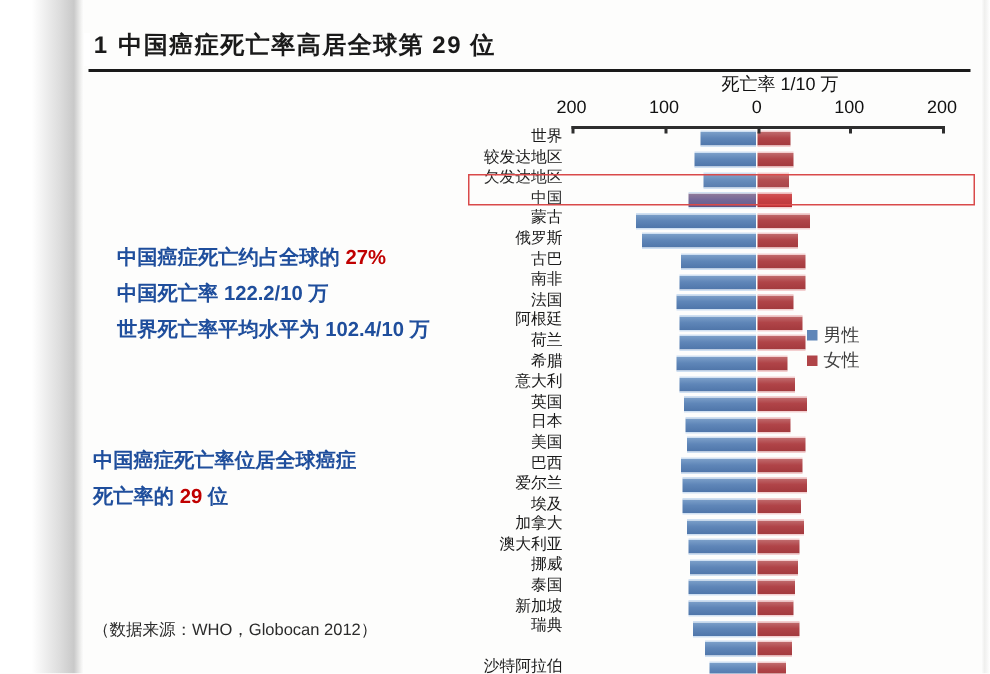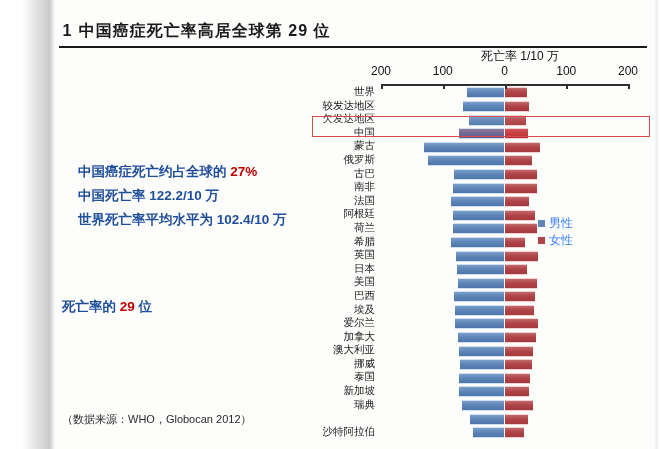--- a/index.html
+++ b/index.html
@@ -124,21 +124,21 @@
   }
 
   
   .legend{
     position:absolute;left:538px;top:215px;width:70px;
   }
   .legend-item{
     display:flex;align-items:center;gap:4px;height:17px;
   }
   .legend-swatch{width:7px;height:7px;display:inline-block;}
-  .legend-text{font-size:12px;color:#3b82f6;line-height:17px;}
+  .legend-text{font-size:12px;color:#404040;line-height:17px;}
 </style>
 </head>
 <body>
 
 <div id="page">
 
   <div class="logo-mark">
     <div class="logo-arrow"></div>
     <div class="logo-notch"></div>
   </div>
@@ -151,20 +151,21 @@
 
   <div class="info-block">
     <div class="info-line">
       <span>中国癌症死亡约占全球的 </span><span class="hl-red">27%</span>
     </div>
     <div class="info-line">中国死亡率 122.2/10 万</div>
     <div class="info-line">世界死亡率平均水平为 102.4/10 万</div>
   </div>
 
   <div class="info-block2">
+    <div class="info-line">中国癌症死亡率位居全球癌症</div>
     <div class="info-line">
       <span>死亡率的 </span><span class="hl-red">29</span><span> 位</span>
     </div>
   </div>
 
   <div class="source-note">（数据来源：WHO，Globocan  2012）</div>
 
   <div id="chart">
     <div class="axis-title">死亡率 1/10 万</div>
     <div class="tick-labels" id="tick-labels">
@@ -230,48 +231,53 @@
           <div class="row-label" style="right: 281px;">荷兰</div>
           <div class="bar bar-m" style="width: 51.2525px; left: 153.248px;"></div>
           <div class="bar bar-f" style="width: 32.11px; left: 204.5px;"></div>
         </div>
         <div class="row">
           <div class="row-label" style="right: 281px;">希腊</div>
           <div class="bar bar-m" style="width: 53.105px; left: 151.395px;"></div>
           <div class="bar bar-f" style="width: 20.995px; left: 204.5px;"></div>
         </div>
         <div class="row">
+          <div class="row-label" style="right: 281px;">意大利</div>
+          <div class="bar bar-m" style="width: 51.87px; left: 152.63px;"></div>
+          <div class="bar bar-f" style="width: 25.3175px; left: 204.5px;"></div>
+        </div>
+        <div class="row">
           <div class="row-label" style="right: 281px;">英国</div>
           <div class="bar bar-m" style="width: 48.165px; left: 156.335px;"></div>
           <div class="bar bar-f" style="width: 33.9625px; left: 204.5px;"></div>
         </div>
         <div class="row">
           <div class="row-label" style="right: 281px;">日本</div>
           <div class="bar bar-m" style="width: 47.5475px; left: 156.952px;"></div>
           <div class="bar bar-f" style="width: 22.8475px; left: 204.5px;"></div>
         </div>
         <div class="row">
           <div class="row-label" style="right: 281px;">美国</div>
           <div class="bar bar-m" style="width: 46.93px; left: 157.57px;"></div>
           <div class="bar bar-f" style="width: 32.11px; left: 204.5px;"></div>
         </div>
         <div class="row">
           <div class="row-label" style="right: 281px;">巴西</div>
           <div class="bar bar-m" style="width: 50.0175px; left: 154.482px;"></div>
           <div class="bar bar-f" style="width: 30.2575px; left: 204.5px;"></div>
         </div>
         <div class="row">
+          <div class="row-label" style="right: 281px;">爱尔兰</div>
+          <div class="bar bar-m" style="width: 49.4px; left: 155.1px;"></div>
+          <div class="bar bar-f" style="width: 33.345px; left: 204.5px;"></div>
+        </div>
+        <div class="row">
           <div class="row-label" style="right: 281px;">埃及</div>
           <div class="bar bar-m" style="width: 49.4px; left: 155.1px;"></div>
           <div class="bar bar-f" style="width: 29.64px; left: 204.5px;"></div>
-        </div>
-        <div class="row">
-          <div class="row-label" style="right: 281px;">爱尔兰</div>
-          <div class="bar bar-m" style="width: 49.4px; left: 155.1px;"></div>
-          <div class="bar bar-f" style="width: 33.345px; left: 204.5px;"></div>
         </div>
         <div class="row">
           <div class="row-label" style="right: 281px;">加拿大</div>
           <div class="bar bar-m" style="width: 46.93px; left: 157.57px;"></div>
           <div class="bar bar-f" style="width: 31.4925px; left: 204.5px;"></div>
         </div>
         <div class="row">
           <div class="row-label" style="right: 281px;">澳大利亚</div>
           <div class="bar bar-m" style="width: 45.695px; left: 158.805px;"></div>
           <div class="bar bar-f" style="width: 28.405px; left: 204.5px;"></div>

